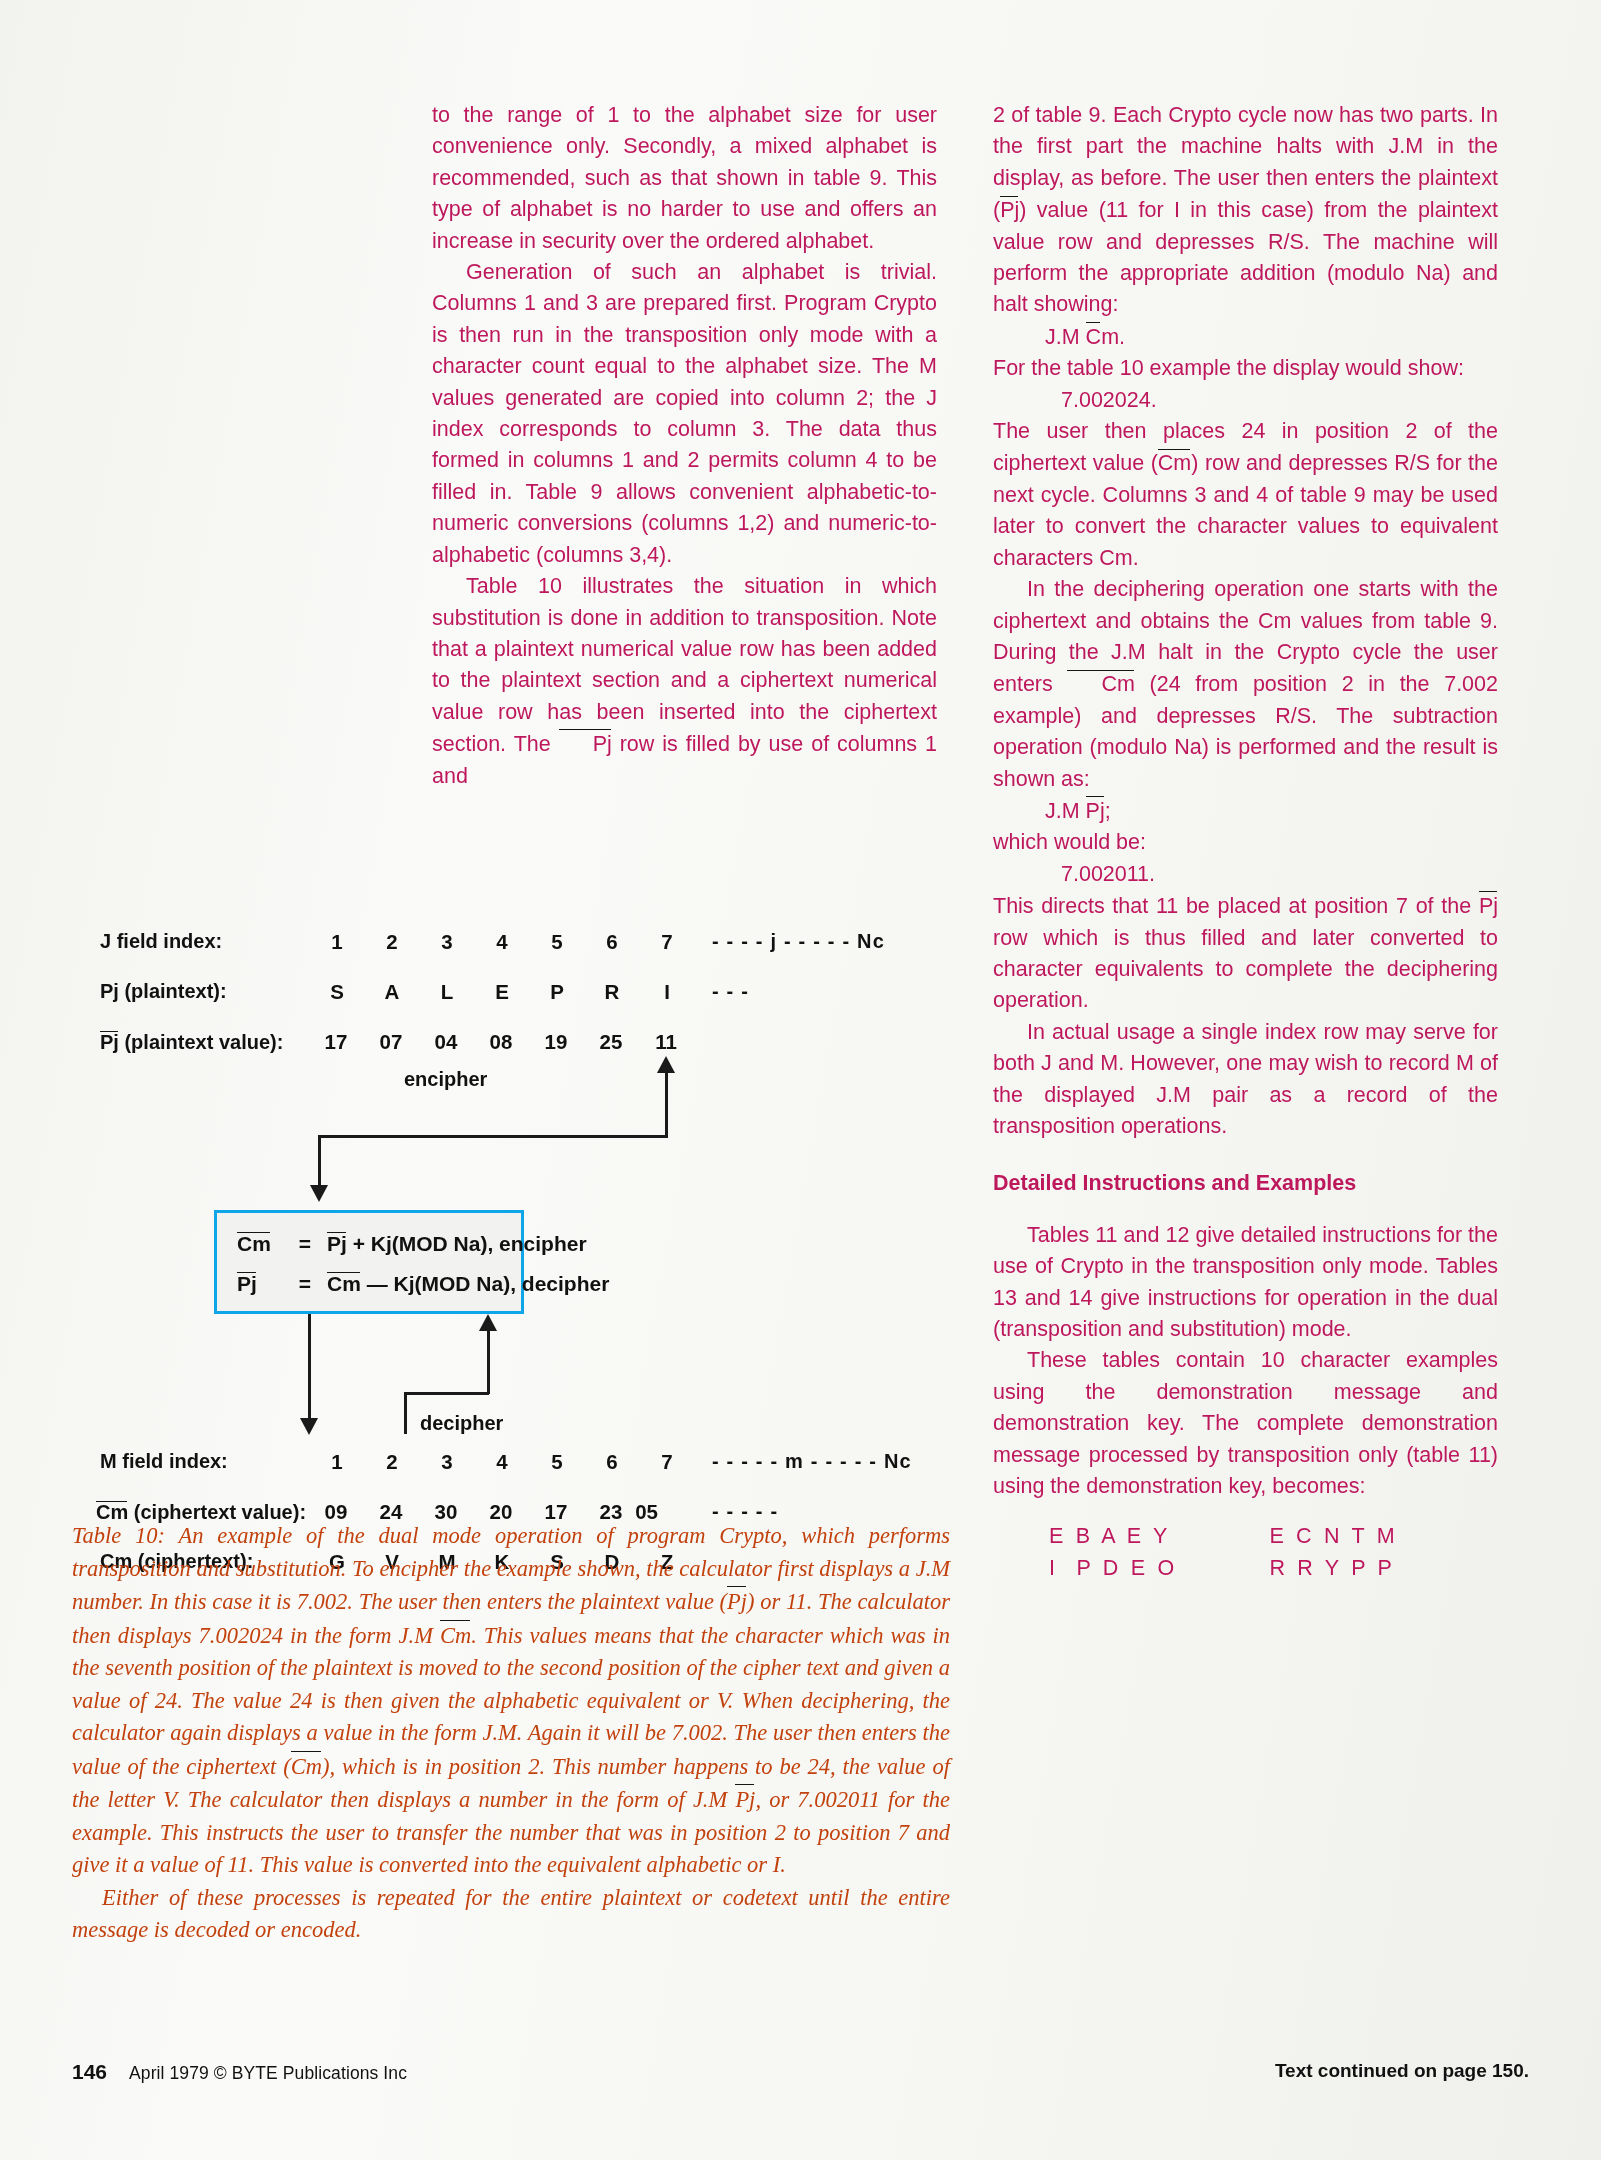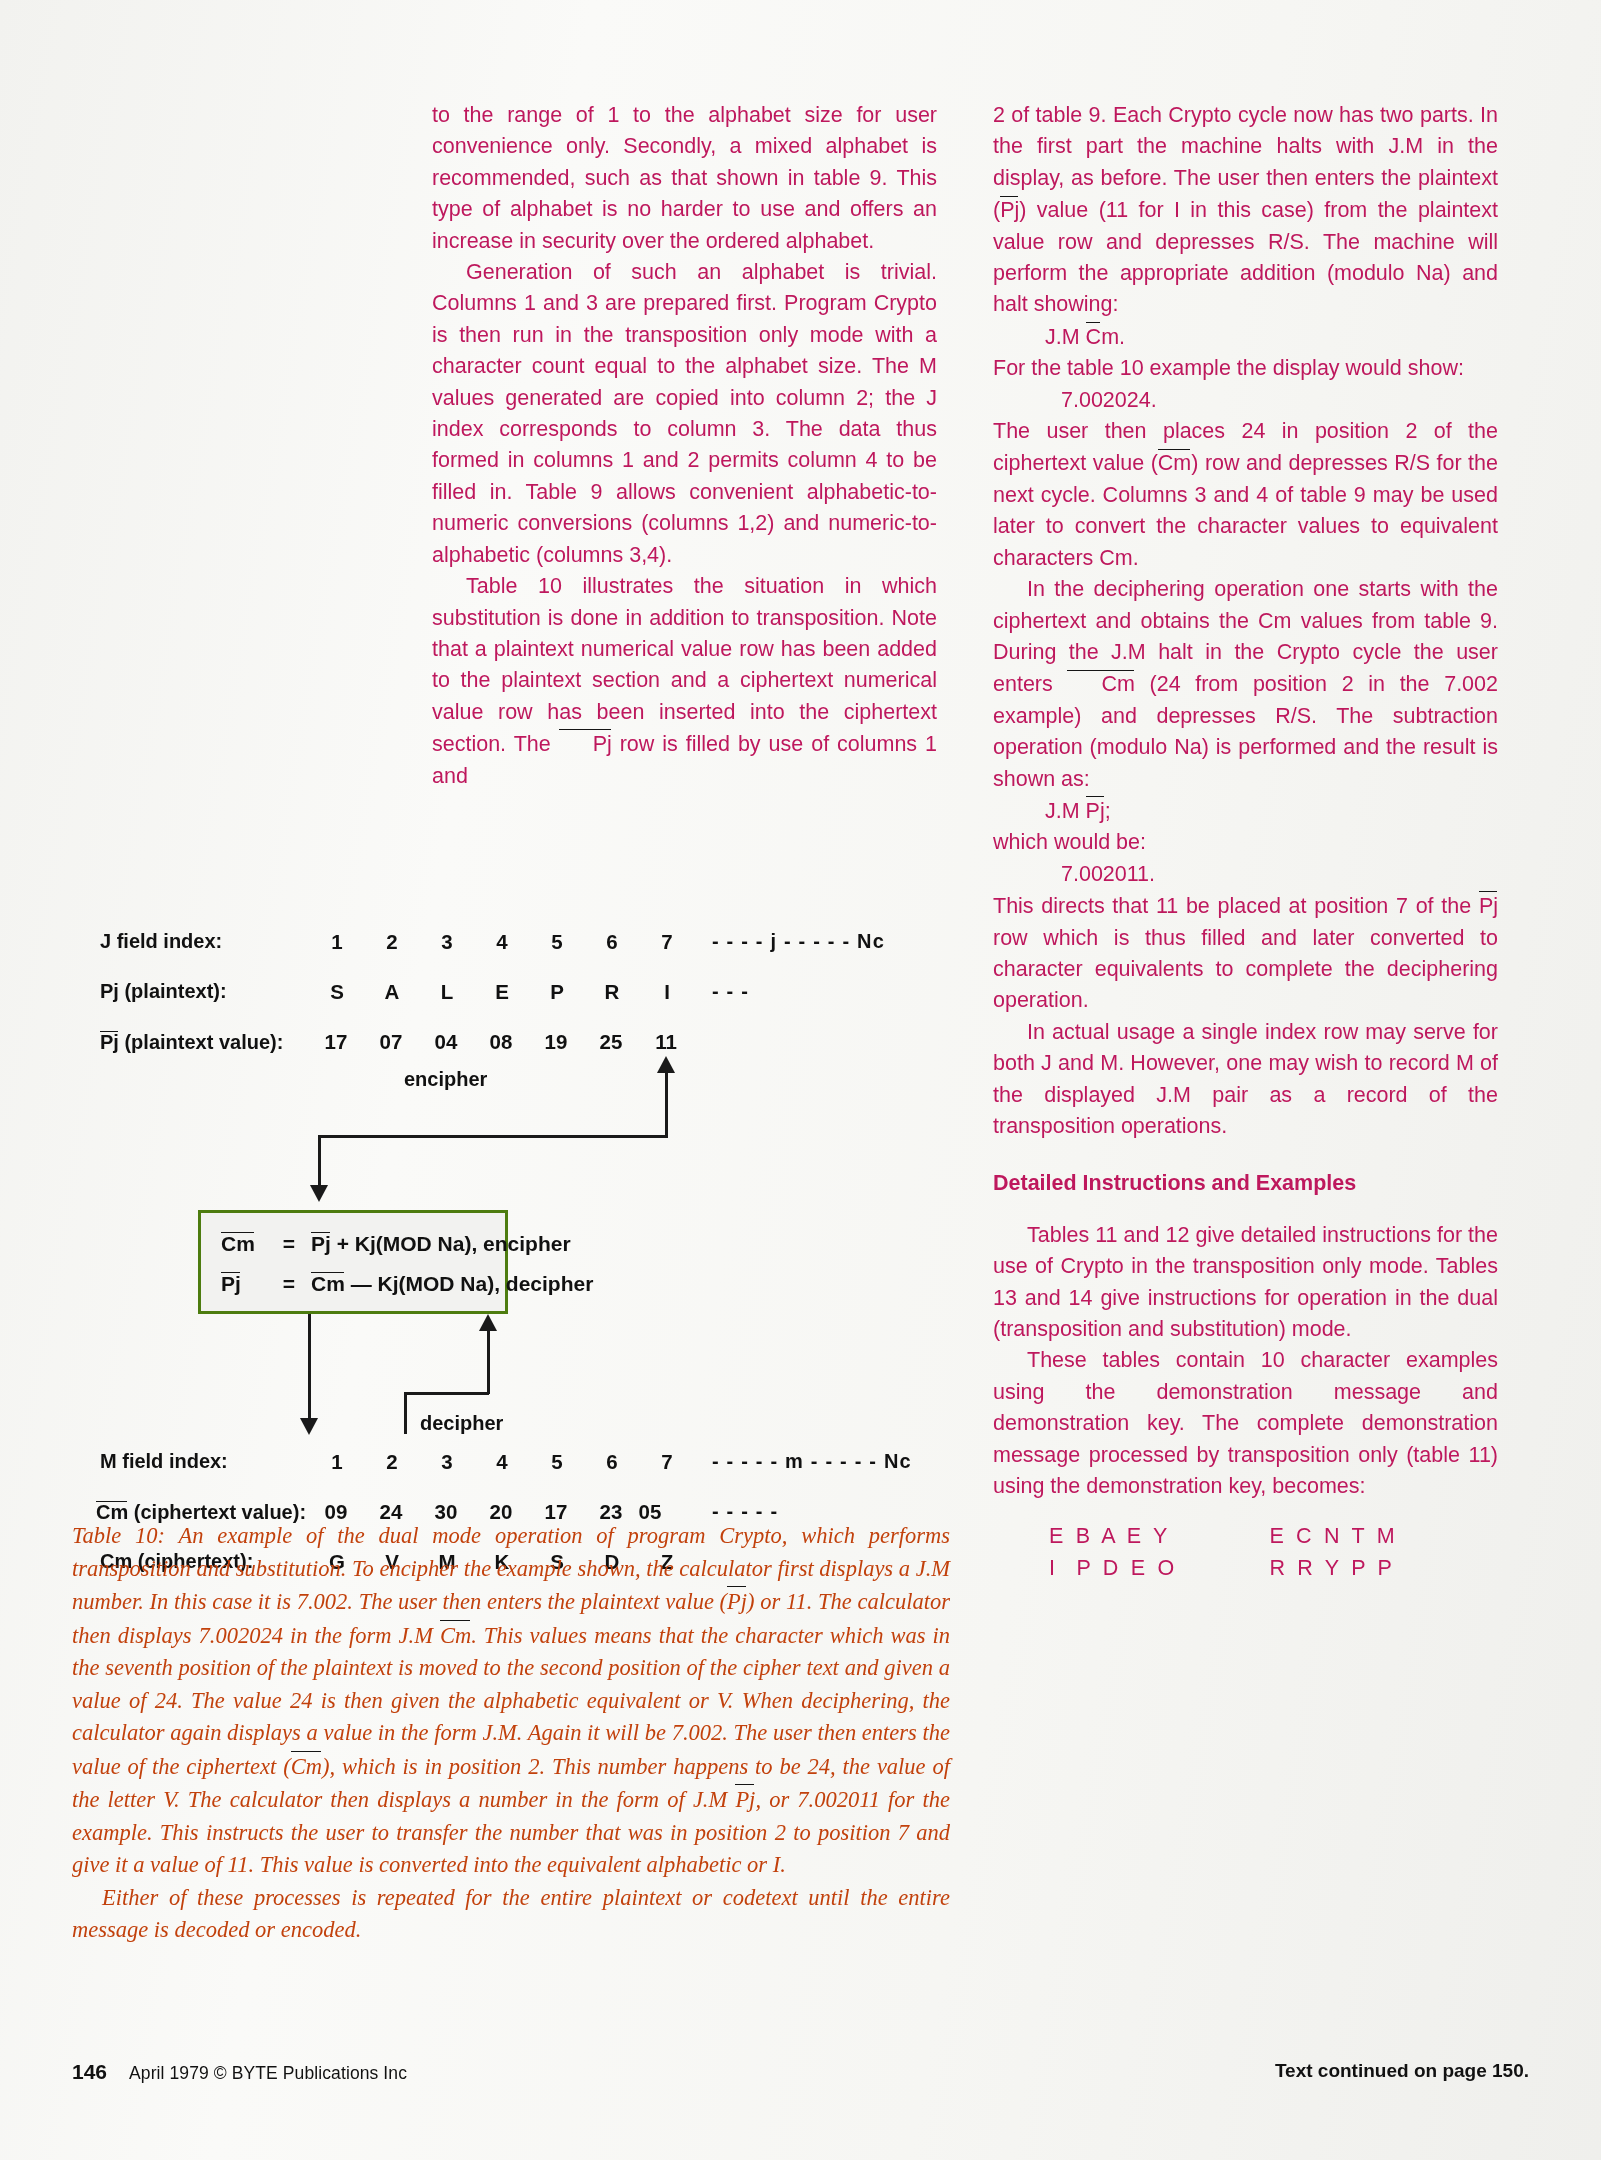--- a/index.html
+++ b/index.html
@@ -121,23 +121,24 @@
     position: absolute;
     font-size: 20px;
     font-weight: 600;
     white-space: nowrap;
     letter-spacing: 1.2px;
   }
 
   
   .fbox {
     position: absolute;
-    border: 3px solid #4d7c0f;
+    border: 3px solid #0ea5e9;
     background: #f2f2f0;
     box-sizing: border-box;
+    margin-left: 16px;
   }
   .frow {
     position: absolute;
     font-size: 21px;
     font-weight: 600;
     white-space: nowrap;
   }
   .fvar { display: inline-block; width: 46px; }
   .feq  { display: inline-block; width: 44px; text-align: center; }
 
@@ -364,21 +365,21 @@
       <div class="dcell" style="left:652px; top:520px; width:30px;">7</div>
       <div class="dtail" style="left:712px; top:520px;">- - - - - m - - - - - Nc</div>
 
       <div class="dlabel" style="left:96px; top:570px;"><span class="bar">Cm</span><span> (ciphertext value):</span></div>
       <div class="dcell" style="left:312px; top:570px; width:48px;">09</div>
       <div class="dcell" style="left:367px; top:570px; width:48px;">24</div>
       <div class="dcell" style="left:422px; top:570px; width:48px;">30</div>
       <div class="dcell" style="left:477px; top:570px; width:48px;">20</div>
       <div class="dcell" style="left:532px; top:570px; width:48px;">17</div>
       <div class="dcell" style="left:587px; top:570px; width:48px;">23</div>
-      <div class="dcell" style="left:626px; top:570px; width:48px;">05</div>
+      <div class="dcell" style="left:610px; top:570px; width:48px;text-align:right;">05</div>
       <div class="dtail" style="left:712px; top:570px;">- - - - -</div>
 
       <div class="dlabel" style="left:100px; top:620px;">Cm (ciphertext):</div>
       <div class="dcell" style="left:322px; top:620px; width:30px;">G</div>
       <div class="dcell" style="left:377px; top:620px; width:30px;">V</div>
       <div class="dcell" style="left:432px; top:620px; width:30px;">M</div>
       <div class="dcell" style="left:487px; top:620px; width:30px;">K</div>
       <div class="dcell" style="left:542px; top:620px; width:30px;">S</div>
       <div class="dcell" style="left:597px; top:620px; width:30px;">D</div>
       <div class="dcell" style="left:652px; top:620px; width:30px;">Z</div>

